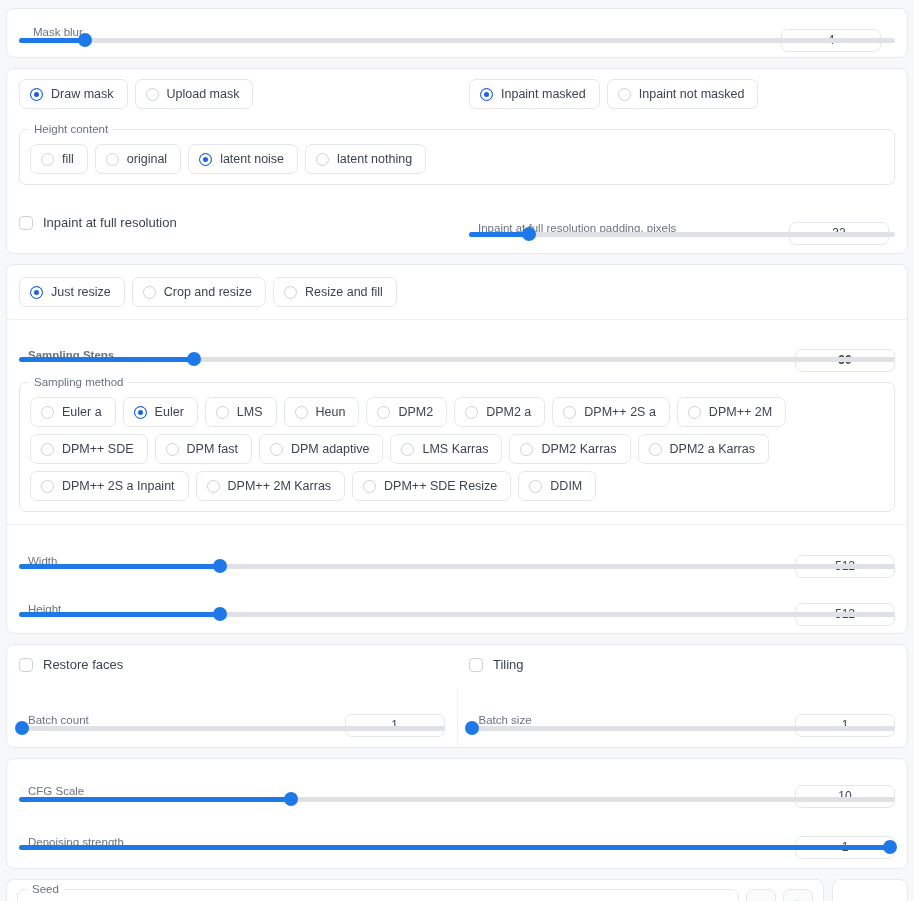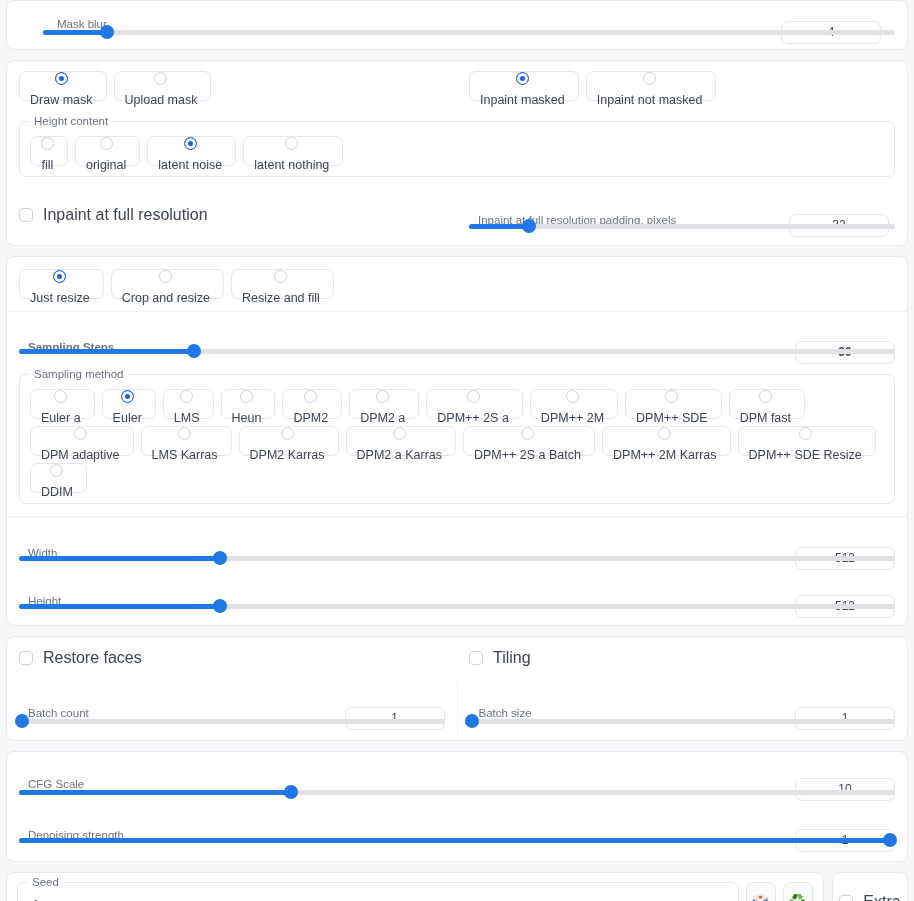--- a/index.html
+++ b/index.html
@@ -52,32 +52,31 @@
            margin-left: -7px; border-radius: 50%; background: #1f78e8; }
 
   
   .pills { display: flex; flex-wrap: wrap; gap: 7px; }
   .pill {
     display: inline-flex; align-items: center; gap: 8px;
     height: 30px; padding: 0 13px 0 10px;
     border: 1px solid #e3e6eb; border-radius: 7px; background: #fff;
     font-size: 12.5px; color: #3d4450; white-space: nowrap;
     cursor: pointer;
-    flex-direction: column;
   }
   .radio { width: 13px; height: 13px; border-radius: 50%;
            border: 1px solid #cdd2da; background: #fff; flex: none; }
   .pill.sel .radio {
     background: #1f5fe0; border-color: #1f5fe0;
     box-shadow: inset 0 0 0 3px #ffffff, inset 0 0 0 6px #1f5fe0;
   }
 
   
-  .chk-wrap { display: inline-flex; align-items: center; gap: 10px;
-              font-size: 16px; color: #3d4450; cursor: pointer; }
+  .chk-wrap { display: inline-flex; align-items: flex-end; gap: 10px;
+              font-size: 13px; color: #3d4450; cursor: pointer; }
   .chk { width: 14px; height: 14px; border: 1px solid #cdd2da;
          border-radius: 4px; background: #fff; flex: none; }
 
   
   .group { position: relative; border: 1px solid #e3e6eb; border-radius: 7px;
            padding: 14px 10px 10px 10px; background: #fff; }
   .group > .fld-label { top: -8px; left: 9px; }
 
   
   .seedbar { display: flex; gap: 8px; align-items: stretch; margin: 0 6px; }
@@ -94,21 +93,21 @@
              justify-content: center; font-size: 15px; cursor: pointer; }
   .extracard { width: 76px; background: #fff; border: 1px solid #e7e9ee;
                border-radius: 8px; display: flex; align-items: center;
                justify-content: center; }
 </style>
 </head>
 <body>
 
 <div class="page">
 
-  <div class="card" style="margin-top:0;padding-left:24px;">
+  <div class="card" style="margin-top:8px;">
     <div class="row" style="padding-top:6px;">
       <div class="fld" style="border:none;padding:0;">
         <div class="fld-label">Mask blur</div>
         <div class="numbox" style="top:-4px;right:14px;">4</div>
         <div class="slider" style="margin-top:18px;">
           <div class="track"></div>
           <div class="fill" style="width:7.5%"></div>
           <div class="thumb" style="left:7.5%"></div>
         </div>
       </div>
@@ -273,21 +272,21 @@
             <div class="pill">
               <span class="radio"></span>
               <span>DPM2 Karras</span>
             </div>
             <div class="pill">
               <span class="radio"></span>
               <span>DPM2 a Karras</span>
             </div>
             <div class="pill">
               <span class="radio"></span>
-              <span>DPM++ 2S a Batch</span>
+              <span>DPM++ 2S a Inpaint</span>
             </div>
             <div class="pill">
               <span class="radio"></span>
               <span>DPM++ 2M Karras</span>
             </div>
             <div class="pill">
               <span class="radio"></span>
               <span>DPM++ SDE Resize</span>
             </div>
             <div class="pill">

